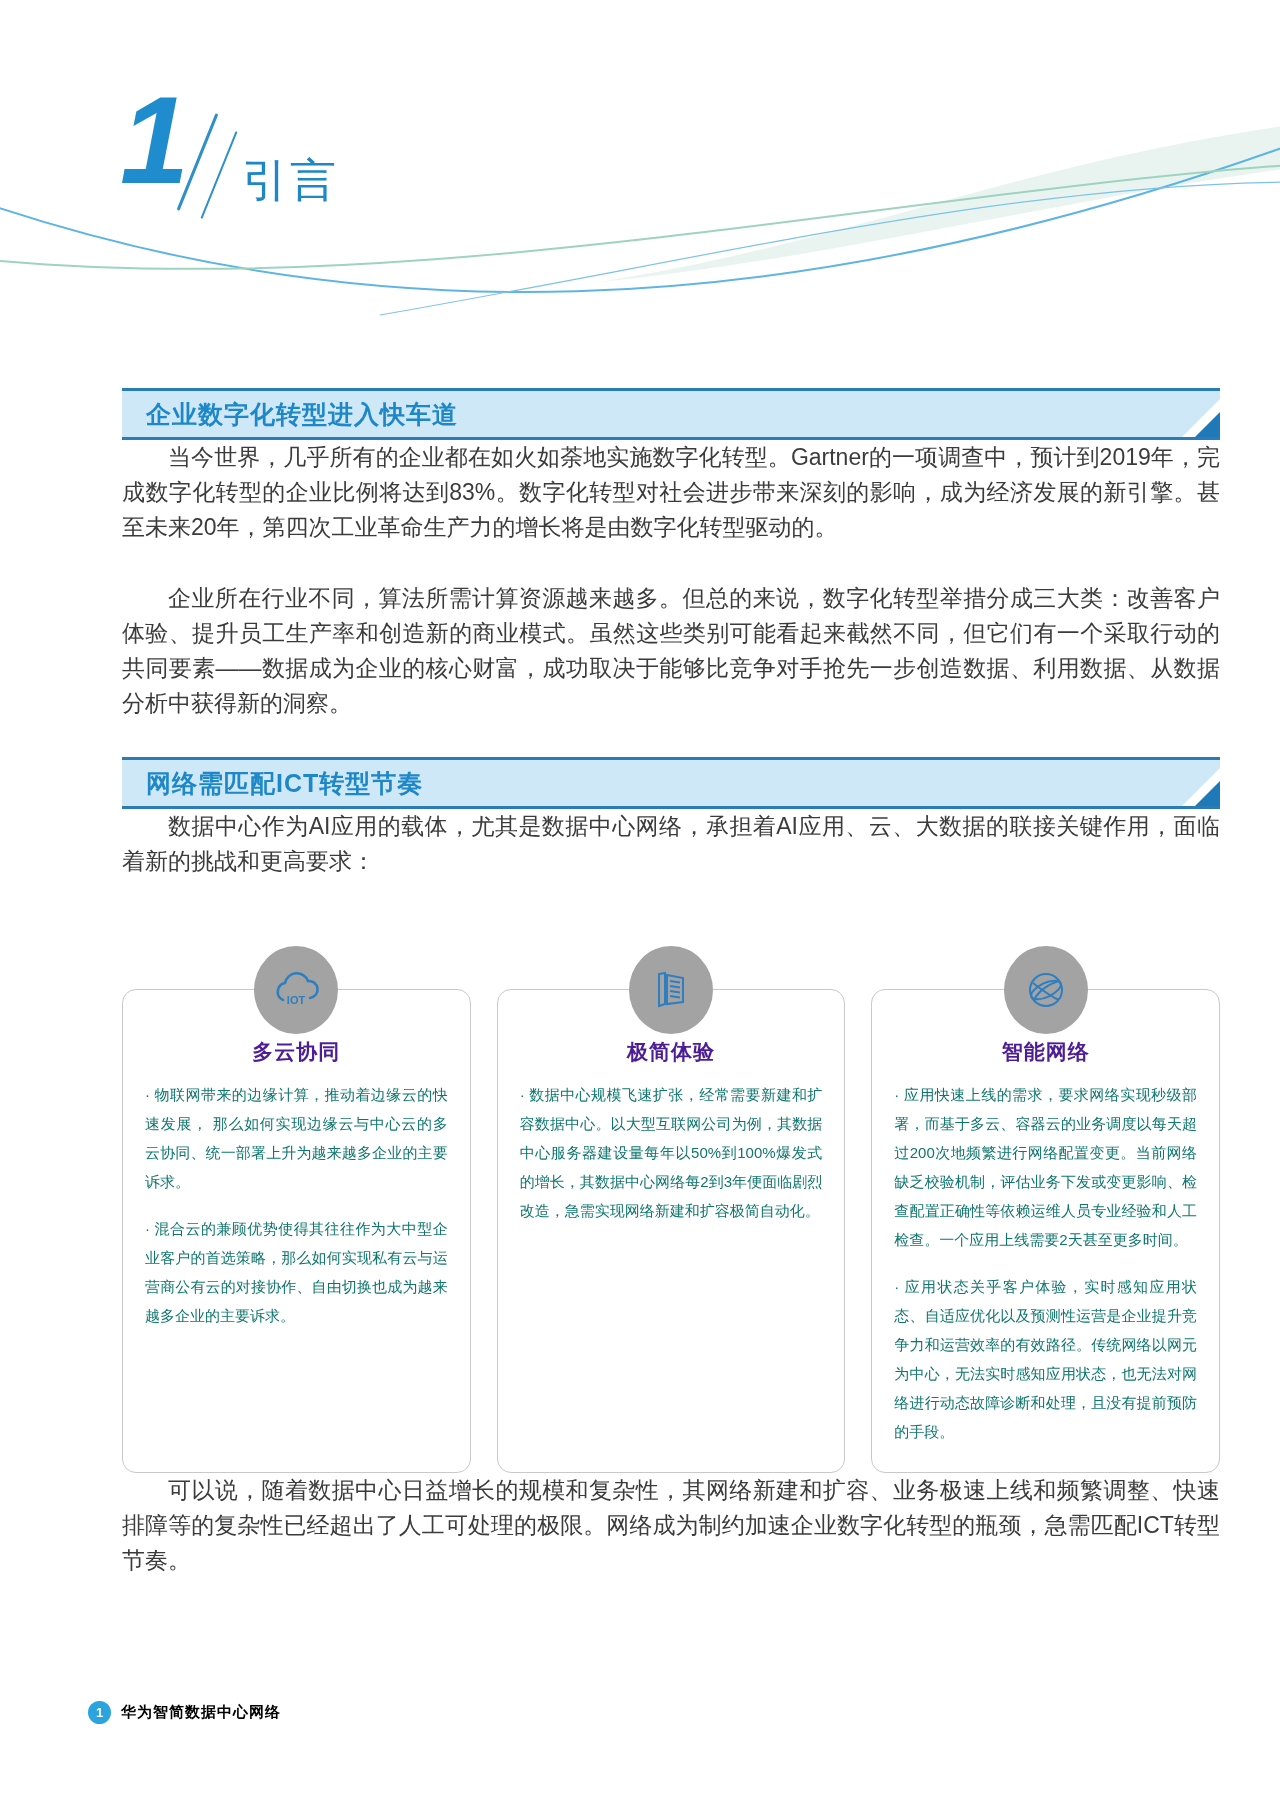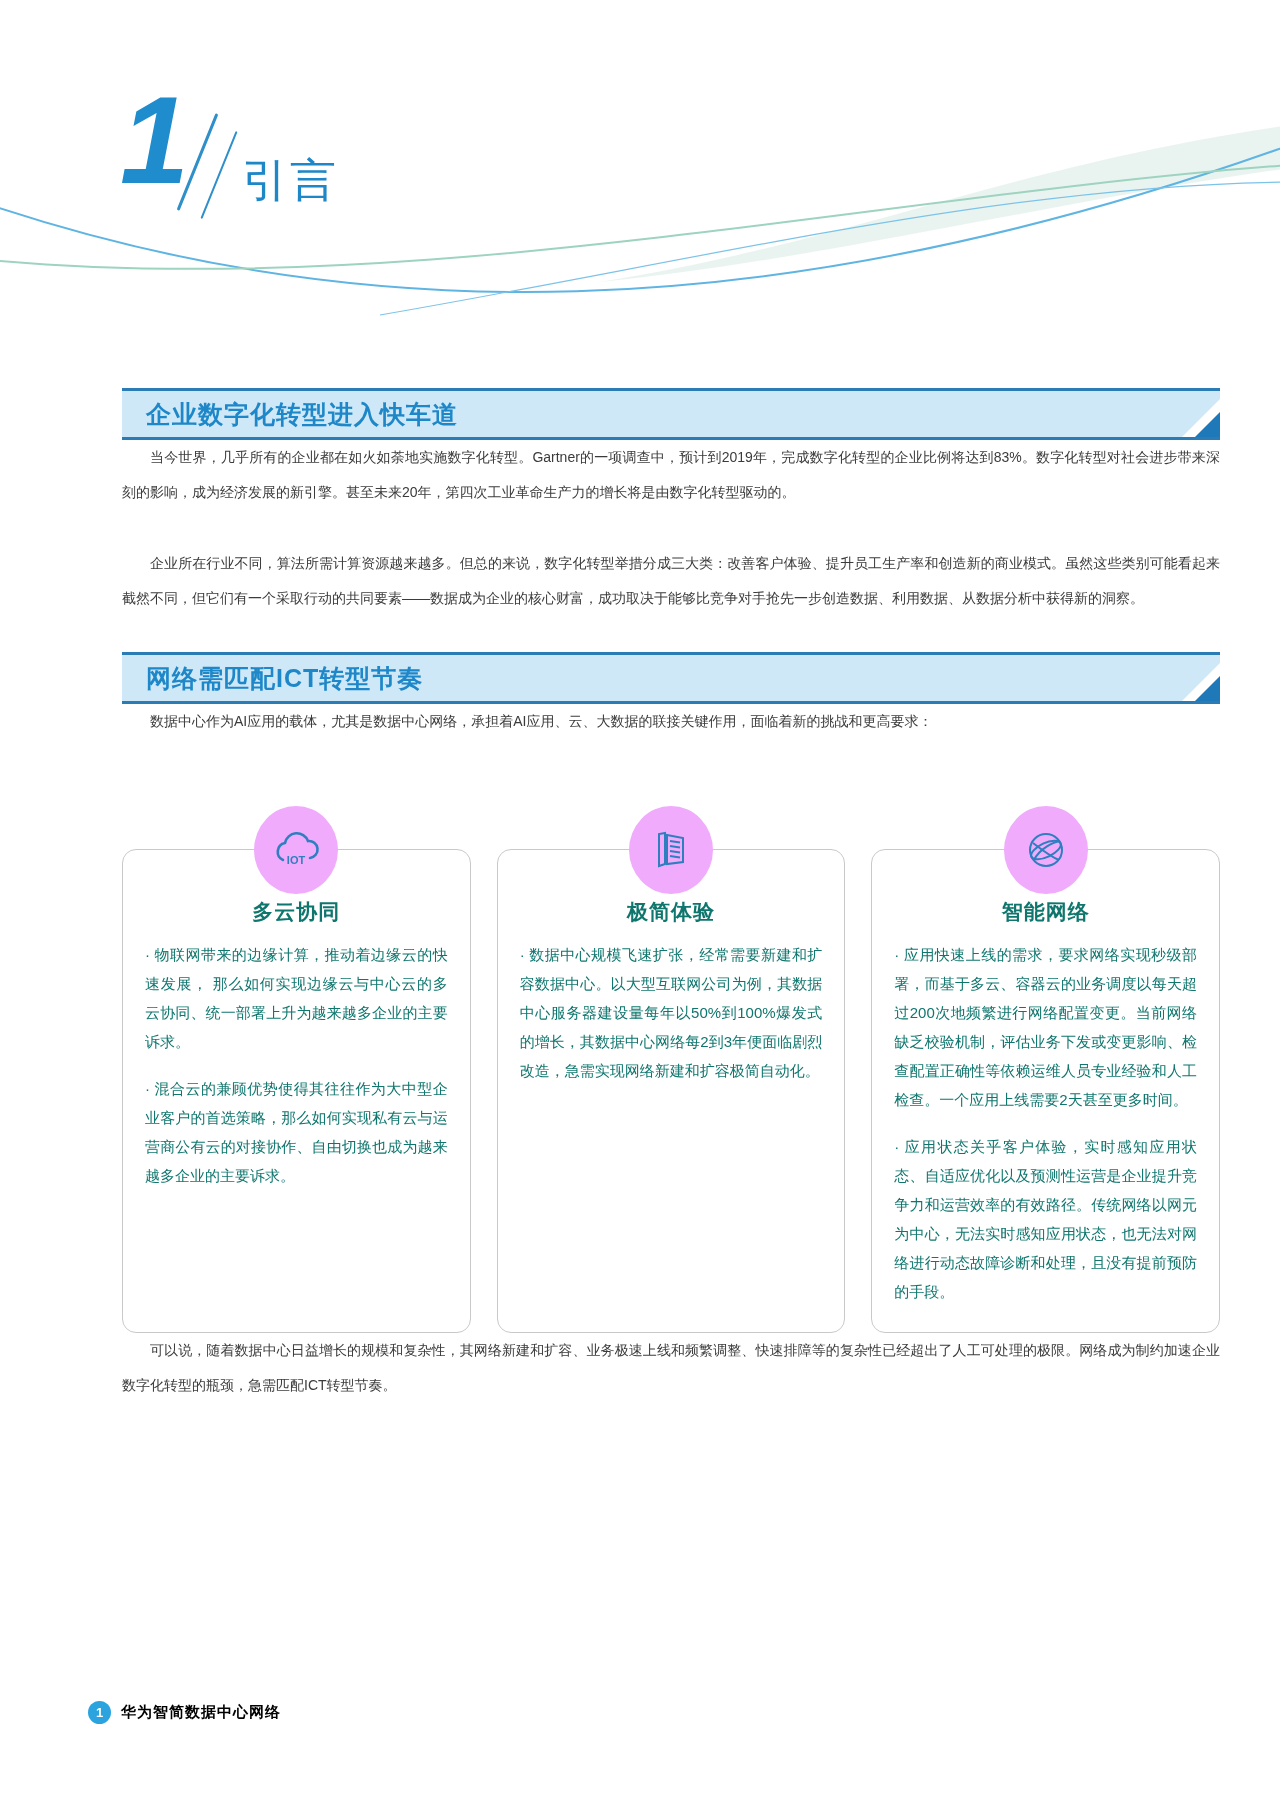--- a/index.html
+++ b/index.html
@@ -36,44 +36,44 @@
     display:flex;align-items:center;
     padding-left:24px;
   }
   .section-bar .bar-title{font-size:25px;font-weight:bold;color:#1e87c8;letter-spacing:1px;}
   .fold-white{position:absolute;right:0;bottom:0;width:0;height:0;
     border-left:38px solid transparent;border-bottom:38px solid #ffffff;}
   .fold-blue{position:absolute;right:0;bottom:0;width:0;height:0;
     border-left:25px solid transparent;border-bottom:25px solid #1f78b8;}
   .bar-ict{margin-top:20px;}
   p.body{
-    font-size:14px;line-height:35px;margin:0 0 36px 0;
+    font-size:23px;line-height:35px;margin:0 0 36px 0;
     text-align:justify;color:#3b3b3b;
   }
   p.indent{text-indent:2em;}
   .first-para{margin-top:22px;}
   .intro-para{margin-top:24px;margin-bottom:0;}
   
   .cards{display:flex;gap:26px;margin-top:110px;}
   .card{
     flex:1;position:relative;
     border:1px solid #c9c9c9;border-radius:14px;
     background:#ffffff;
     padding:48px 22px 26px 22px;
     min-height:360px;
   }
   .icon-circle{
     position:absolute;top:-44px;left:50%;transform:translateX(-50%);
     width:84px;height:88px;border-radius:50%;
-    background:#f0abfc;
+    background:#a3a3a3;
     display:flex;align-items:center;justify-content:center;
   }
   .card h3{
     margin:0 0 14px 0;text-align:center;
-    font-size:21px;font-weight:bold;color:#0f766e;letter-spacing:1px;
+    font-size:21px;font-weight:bold;color:#4c1d95;letter-spacing:1px;
   }
   .card p{
     font-size:15px;line-height:29px;margin:0 0 18px 0;
     text-align:justify;color:#0f766e;
   }
   .card p:last-child{margin-bottom:0;}
   .closing-para{margin-top:26px;margin-bottom:0;}
   
   .page-footer{
     position:absolute;left:88px;bottom:86px;

